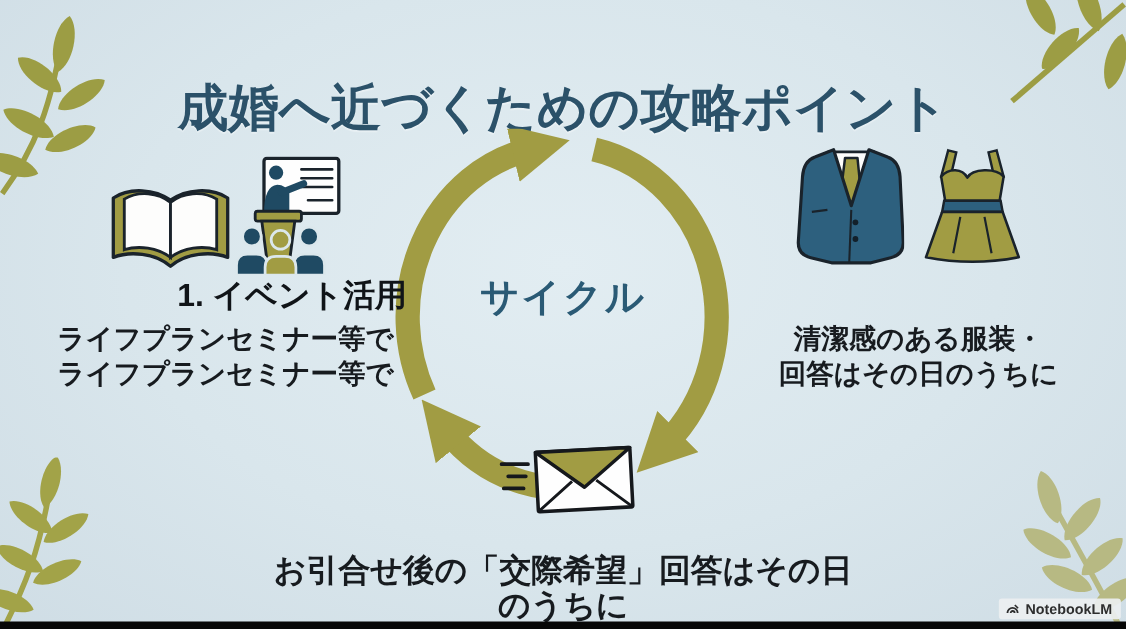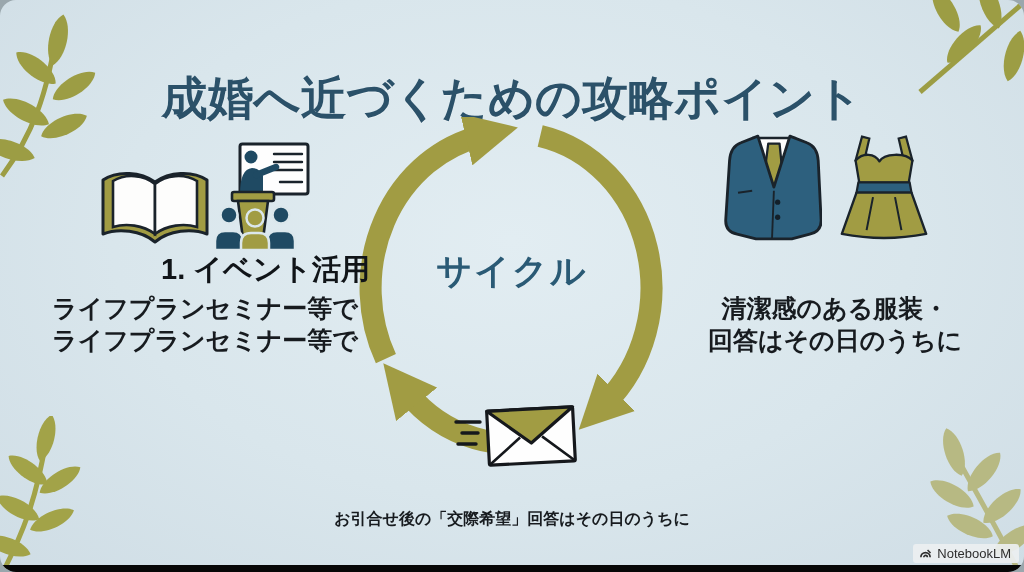--- a/index.html
+++ b/index.html
@@ -3,21 +3,20 @@
 <meta charset="utf-8">
 <style>
   html,body{margin:0;padding:0;}
   body{
     font-family:"Liberation Sans","DejaVu Sans",sans-serif;
     background:#9aa7ad;
   }
   .stage{
     position:relative;width:1024px;height:572px;overflow:hidden;margin:0 auto;
     background:radial-gradient(ellipse at 50% 42%, #e2edf2 0%, #d9e6ec 55%, #cfdde5 100%);
-    border-radius:16px;
   }
   .abs{position:absolute;}
   .page-title{
     top:42px;left:0;width:1024px;text-align:center;
     font-size:46px;font-weight:800;color:#2b5169;letter-spacing:0px;line-height:1.1;
     text-shadow:0 1px 1px rgba(255,255,255,.35);
   }
   .center-label{
     top:246px;left:362px;width:300px;text-align:center;z-index:5;
     font-size:35px;font-weight:800;color:#2a5a75;line-height:50px;letter-spacing:2px;
@@ -26,28 +25,28 @@
     text-align:right;font-size:29px;font-weight:800;color:#101418;line-height:1.2;
   }
   .point-sub{
     text-align:center;font-size:25px;font-weight:600;color:#171b1f;line-height:32px;
   }
   #h1{top:252px;left:40px;width:330px;}
   #s1{top:292px;left:24px;width:362px;}
   #h2{top:252px;left:668px;width:334px;}
   #s2{top:292px;left:690px;width:290px;}
   #h3{top:466px;left:362px;width:300px;}
-  #s3{top:503px;left:240px;width:544px;font-size:16px;}
+  #s3{top:503px;left:240px;width:544px;font-size:29px;}
   .footer-bar{
     left:0;bottom:0;width:1024px;height:7px;background:#070707;z-index:9;
   }
   .watermark{
     right:5px;bottom:9px;z-index:10;display:flex;align-items:center;gap:5px;
     background:rgba(236,239,241,0.92);border-radius:3px;padding:2px 8px 2px 6px;
-    font-size:13px;font-weight:400;color:#2e2e2e;
+    font-size:13px;font-weight:700;color:#2e2e2e;
   }
   svg{display:block;}
 </style>
 </head>
 <body>
 
 <div class="stage">
 
   <svg class="abs" style="left:0;top:6px;" width="122" height="172" viewBox="0 0 122 172">
     <path d="M2 170 C 30 132, 48 92, 58 16" stroke="#9c9d44" stroke-width="5" fill="none"></path>

